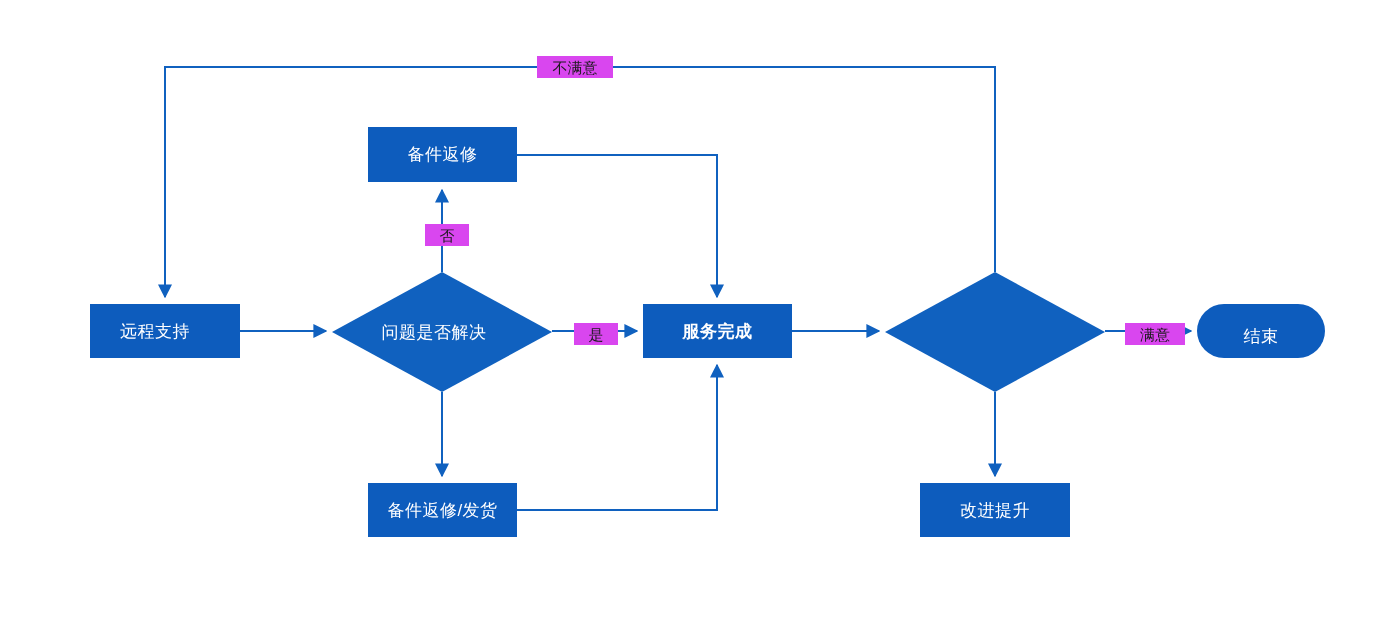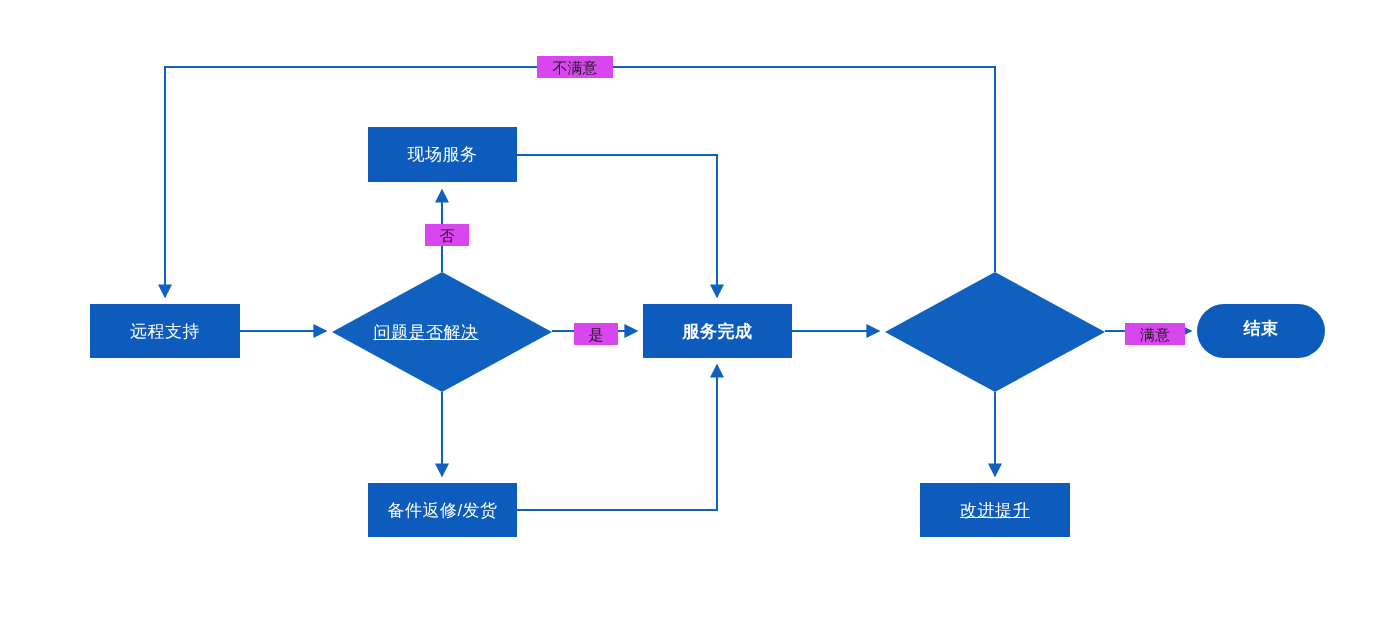--- a/index.html
+++ b/index.html
@@ -94,34 +94,34 @@
     <line x1="792" y1="331" x2="879" y2="331" stroke="#1061bf" stroke-width="2" marker-end="url(#arrow)"></line>
 
     <line x1="1105" y1="331" x2="1128" y2="331" stroke="#1061bf" stroke-width="2"></line>
     <line x1="1172" y1="331" x2="1191" y2="331" stroke="#1061bf" stroke-width="2" marker-end="url(#arrow)"></line>
 
     <line x1="995" y1="392" x2="995" y2="476" stroke="#1061bf" stroke-width="2" marker-end="url(#arrow)"></line>
 
     <path d="M 995 272 L 995 67 L 165 67 L 165 297" fill="none" stroke="#1061bf" stroke-width="2" marker-end="url(#arrow)"></path>
   </svg>
 
-  <div class="node-label" style="left:90px; top:304px; width:130px; height:54px;padding-left:10px;">远程支持</div>
+  <div class="node-label" style="left:90px; top:304px; width:130px; height:54px;">远程支持</div>
 
-  <div class="node-label" style="left:316px; top:272px; width:220px; height:120px;text-decoration:underline;">问题是否解决</div>
+  <div class="node-label" style="left:324px; top:272px; width:220px; height:120px;">问题是否解决</div>
 
-  <div class="node-label" style="left:368px; top:127px; width:149px; height:55px;">现场服务</div>
+  <div class="node-label" style="left:368px; top:127px; width:149px; height:55px;">备件返修</div>
 
   <div class="node-label" style="left:368px; top:483px; width:149px; height:55px;">备件返修/发货</div>
 
   <div class="node-label" style="left:643px; top:304px; width:149px; height:54px;font-weight:bold;">服务完成</div>
 
 
-  <div class="node-label" style="left:920px; top:483px; width:150px; height:54px;text-decoration:underline;">改进提升</div>
+  <div class="node-label" style="left:920px; top:483px; width:150px; height:54px;">改进提升</div>
 
-  <div class="node-label" style="left:1197px; top:308px; width:128px; height:40px;font-weight:bold;">结束</div>
+  <div class="node-label" style="left:1197px; top:316px; width:128px; height:40px;">结束</div>
 
   <div class="edge-label" style="left:425px; top:224px; width:36px; height:22px;">否</div>
 
   <div class="edge-label" style="left:574px; top:323px; width:36px; height:22px;">是</div>
 
   <div class="edge-label" style="left:1125px; top:323px; width:52px; height:22px;">满意</div>
 
   <div class="edge-label" style="left:537px; top:56px; width:68px; height:22px;">不满意</div>
 
 </div>

